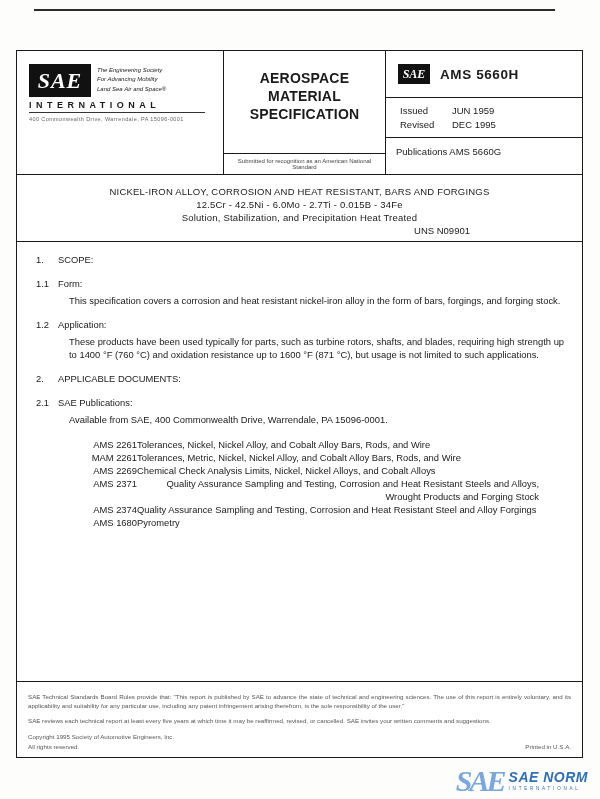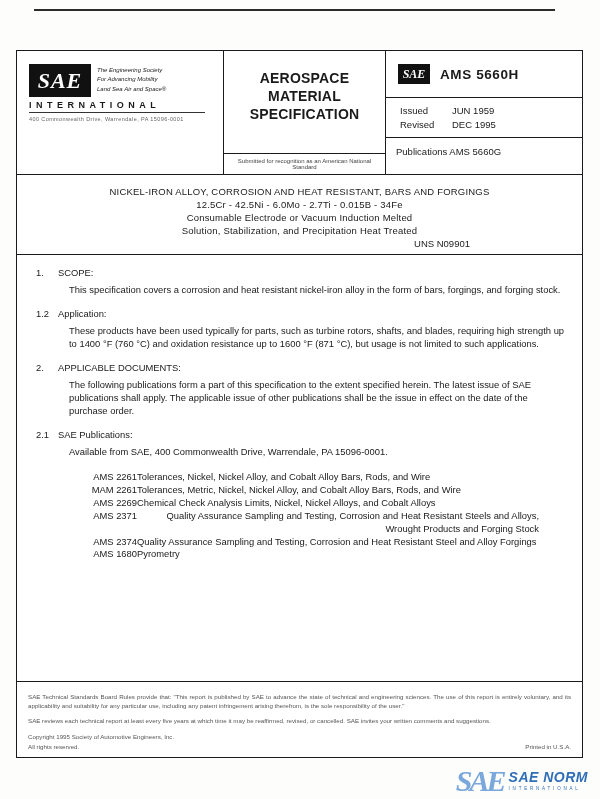--- a/index.html
+++ b/index.html
@@ -137,45 +137,47 @@
           </div>
         </div>
         <div class="superseding-row">Publications AMS 5660G</div>
       </div>
 
     </header>
 
     <section class="title-block">
       <div class="tb-line">NICKEL-IRON ALLOY, CORROSION AND HEAT RESISTANT, BARS AND FORGINGS</div>
       <div class="tb-line">12.5Cr - 42.5Ni - 6.0Mo - 2.7Ti - 0.015B - 34Fe</div>
-      <div class="tb-line">Consumable Electrode or Vacuum Induction Melted</div>
       <div class="tb-line">Solution, Stabilization, and Precipitation Heat Treated</div>
       <div class="tb-uns">UNS  N09901</div>
     </section>
 
     <main class="doc-body">
 
       <div class="sec-head first">
         <span class="sec-num">1.</span>
         <span>SCOPE:</span>
       </div>
 
+      <div class="sec-head">
+        <span class="sec-num">1.1</span>
+        <span>Form:</span>
+      </div>
       <p class="para">This specification covers a corrosion and heat resistant nickel-iron alloy in the form of bars, forgings, and forging stock.</p>
 
       <div class="sec-head">
         <span class="sec-num">1.2</span>
         <span>Application:</span>
       </div>
       <p class="para">These products have been used typically for parts, such as turbine rotors, shafts, and blades, requiring high strength up to 1400 °F (760 °C) and oxidation resistance up to 1600 °F (871 °C), but usage is not limited to such applications.</p>
 
       <div class="sec-head">
         <span class="sec-num">2.</span>
         <span>APPLICABLE DOCUMENTS:</span>
       </div>
-      <p class="para">The following publications form a part of this specification to the extent specified herein. The latest issue of SAE publications shall apply. The applicable issue of other publications shall be the issue in effect on the date of the purchase order.</p>
 
       <div class="sec-head">
         <span class="sec-num">2.1</span>
         <span>SAE Publications:</span>
       </div>
       <p class="para">Available from SAE, 400 Commonwealth Drive, Warrendale, PA 15096-0001.</p>
 
       <div class="refs">
         <div class="ref-row">
           <span class="ref-code">AMS 2261</span>

